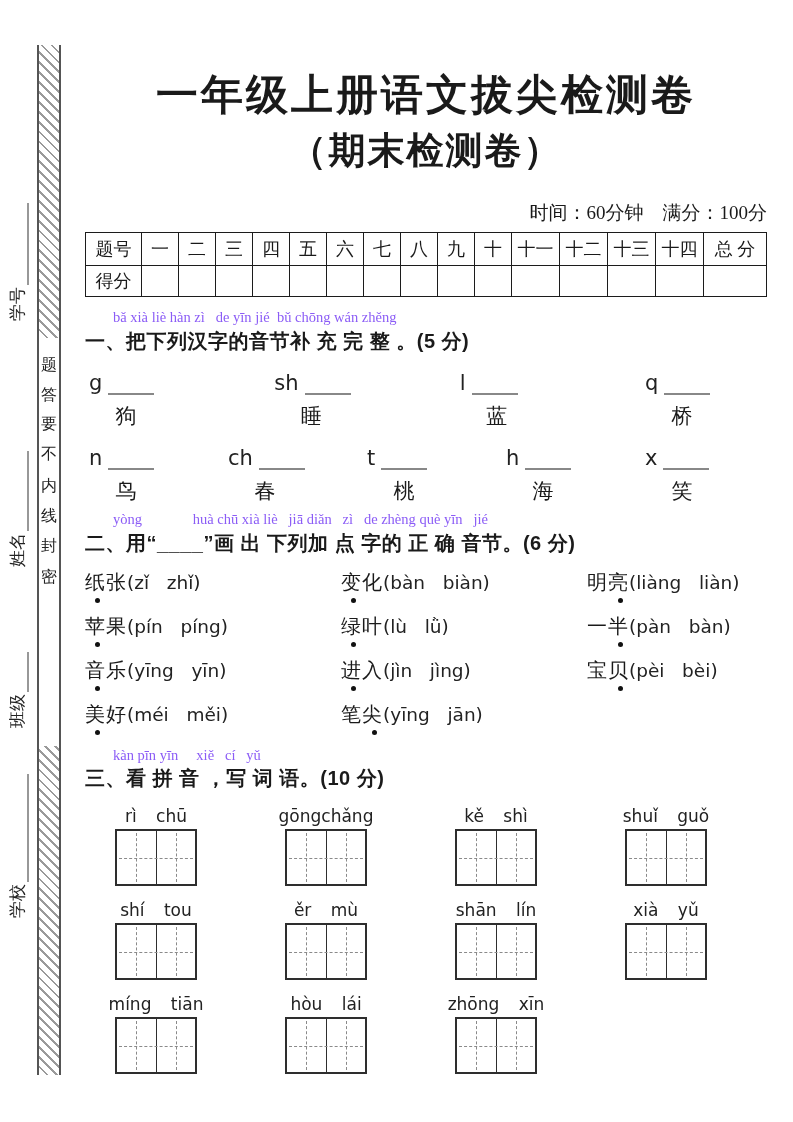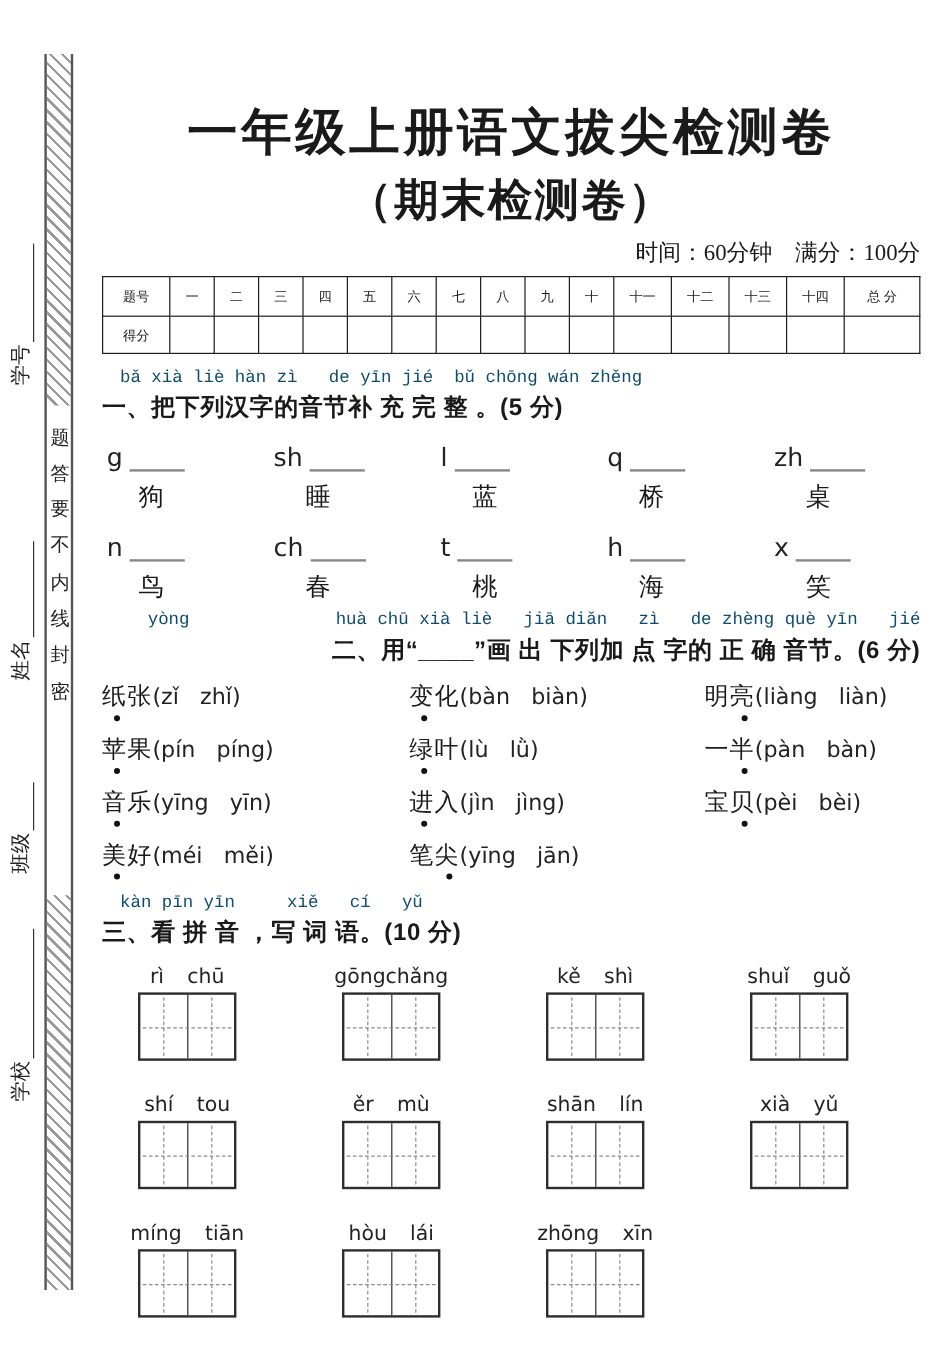--- a/index.html
+++ b/index.html
@@ -19,56 +19,56 @@
   .seal-field{position:absolute;left:17px;transform:translate(-50%,-50%) rotate(-90deg);
               white-space:nowrap;font-size:17px;color:#222;display:flex;align-items:flex-end;
               font-family:"Liberation Serif",serif;}
   .seal-field .blank{display:inline-block;border-bottom:1.5px solid #333;height:4px;margin-left:2px;}
   .f1{top:262px;} .f1 .blank{width:82px;}
   .f2{top:509px;} .f2 .blank{width:80px;}
   .f3{top:690px;} .f3 .blank{width:40px;}
   .f4{top:846px;} .f4 .blank{width:108px;}
 
   
-  .main{position:absolute;left:85px;top:16px;width:682px;}
+  .main{position:absolute;left:85px;top:0;width:682px;}
   .title{margin-top:72px;text-align:center;font-size:42px;font-weight:bold;letter-spacing:3px;
          font-family:"Liberation Serif",serif;line-height:1.1;}
   .subtitle{text-align:center;font-size:37px;font-weight:bold;letter-spacing:2px;
             font-family:"Liberation Serif",serif;margin-top:8px;}
-  .info{text-align:right;font-size:19px;margin-top:6px;font-family:"Liberation Serif",serif;}
+  .info{text-align:right;font-size:19px;margin-top:24px;font-family:"Liberation Serif",serif;}
 
   table.score{border-collapse:collapse;margin-top:6px;width:682px;table-layout:fixed;
               font-family:"Liberation Serif",serif;}
-  table.score td{border:1.6px solid #1c1c1c;text-align:center;font-size:11px;padding:0;}
+  table.score td{border:1.6px solid #1c1c1c;text-align:center;font-size:18px;padding:0;}
   table.score tr:first-child td{height:32px;}
   table.score tr:last-child td{height:30px;}
 
-  .py{font-size:14.5px;color:#0c4a6e;white-space:pre;font-family:Liberation Mono, monospace;
-      margin-left:15px;line-height:1.15;}
+  .py{font-size:14.5px;color:#8b5cf6;white-space:pre;font-family:Liberation Serif, serif;
+      margin-left:28px;line-height:1.15;}
   .hd{font-size:20px;font-weight:bold;margin-top:2px;letter-spacing:0.5px;}
 
   
   .s1row{display:flex;justify-content:space-between;width:648px;margin:16px 0 4px 4px;}
   .s1item{width:92px;}
   .s1top{font-size:21px;font-family:"DejaVu Sans",sans-serif;color:#222;display:flex;align-items:flex-end;}
   .s1top .blank{display:inline-block;width:46px;height:5px;border-bottom:2px solid #888;margin-left:6px;}
   .s1char{font-size:21px;margin-top:7px;text-align:center;width:74px;}
 
   
   .s2grid{display:grid;grid-template-columns:256px 246px 1fr;margin-top:12px;}
   .s2item{margin-bottom:17px;font-size:20px;display:flex;align-items:baseline;}
   .w{position:relative;letter-spacing:1px;}
   .ch{position:relative;display:inline-block;}
   .w[data-dot="1"] .c1::after,.w[data-dot="2"] .c2::after{
       content:"";position:absolute;bottom:-7px;left:46%;width:5px;height:5px;
       background:#111;border-radius:50%;}
   .opts{font-size:18.5px;white-space:pre;font-family:"DejaVu Sans",sans-serif;color:#222;}
 
   
-  .s3grid{display:grid;grid-template-columns:repeat(4,170px);row-gap:27px;margin:14px 0 0 6px;}
+  .s3grid{display:grid;grid-template-columns:repeat(4,170px);row-gap:14px;margin:14px 0 0 6px;}
   .s3item{width:130px;}
   .bpy{width:130px;text-align:center;font-size:17px;white-space:pre;word-spacing:14px;
        font-family:"DejaVu Sans",sans-serif;color:#222;}
   .wbox{position:relative;width:78px;height:53px;border:2px solid #2e2e2e;margin:3px auto 0;display:flex;}
   .cell{position:relative;flex:1;}
   .cell + .cell{border-left:1.6px solid #2e2e2e;}
   .cell::after{content:"";position:absolute;left:50%;top:2px;bottom:2px;border-left:1.5px dashed #8a8a8a;}
   .hdash{position:absolute;left:2px;right:2px;top:50%;border-top:1.5px dashed #8a8a8a;}
 </style>
 </head>
@@ -190,27 +190,20 @@
             </div>
           <div class="s1char">蓝</div>
         </div>
         <div class="s1item">
           <div class="s1top">
               <span>q</span>
               <span class="blank"></span>
             </div>
           <div class="s1char">桥</div>
         </div>
-        <div class="s1item">
-          <div class="s1top">
-              <span>zh</span>
-              <span class="blank"></span>
-            </div>
-          <div class="s1char">桌</div>
-        </div>
       </div>
 
       <div class="s1row">
         <div class="s1item">
           <div class="s1top">
               <span>n</span>
               <span class="blank"></span>
             </div>
           <div class="s1char">鸟</div>
         </div>
@@ -238,21 +231,21 @@
         <div class="s1item">
           <div class="s1top">
               <span>x</span>
               <span class="blank"></span>
             </div>
           <div class="s1char">笑</div>
         </div>
       </div>
     </div>
 
-    <div style="margin-top:6px;text-align:right;">
+    <div style="margin-top:6px;">
       <div class="py">yòng              huà chū xià liè   jiā diǎn   zì   de zhèng què yīn   jié</div>
       <div class="hd">二、用“____”画 出 下列加 点 字的 正 确 音节。(6 分)</div>
 
       <div class="s2grid">
         <div class="s2item">
           <span class="w" data-dot="1"><span class="ch c1">纸</span><span class="ch c2">张</span></span>
             <span class="opts">(zǐ   zhǐ)</span>
         </div>
         <div class="s2item">
           <span class="w" data-dot="1"><span class="ch c1">变</span><span class="ch c2">化</span></span>

